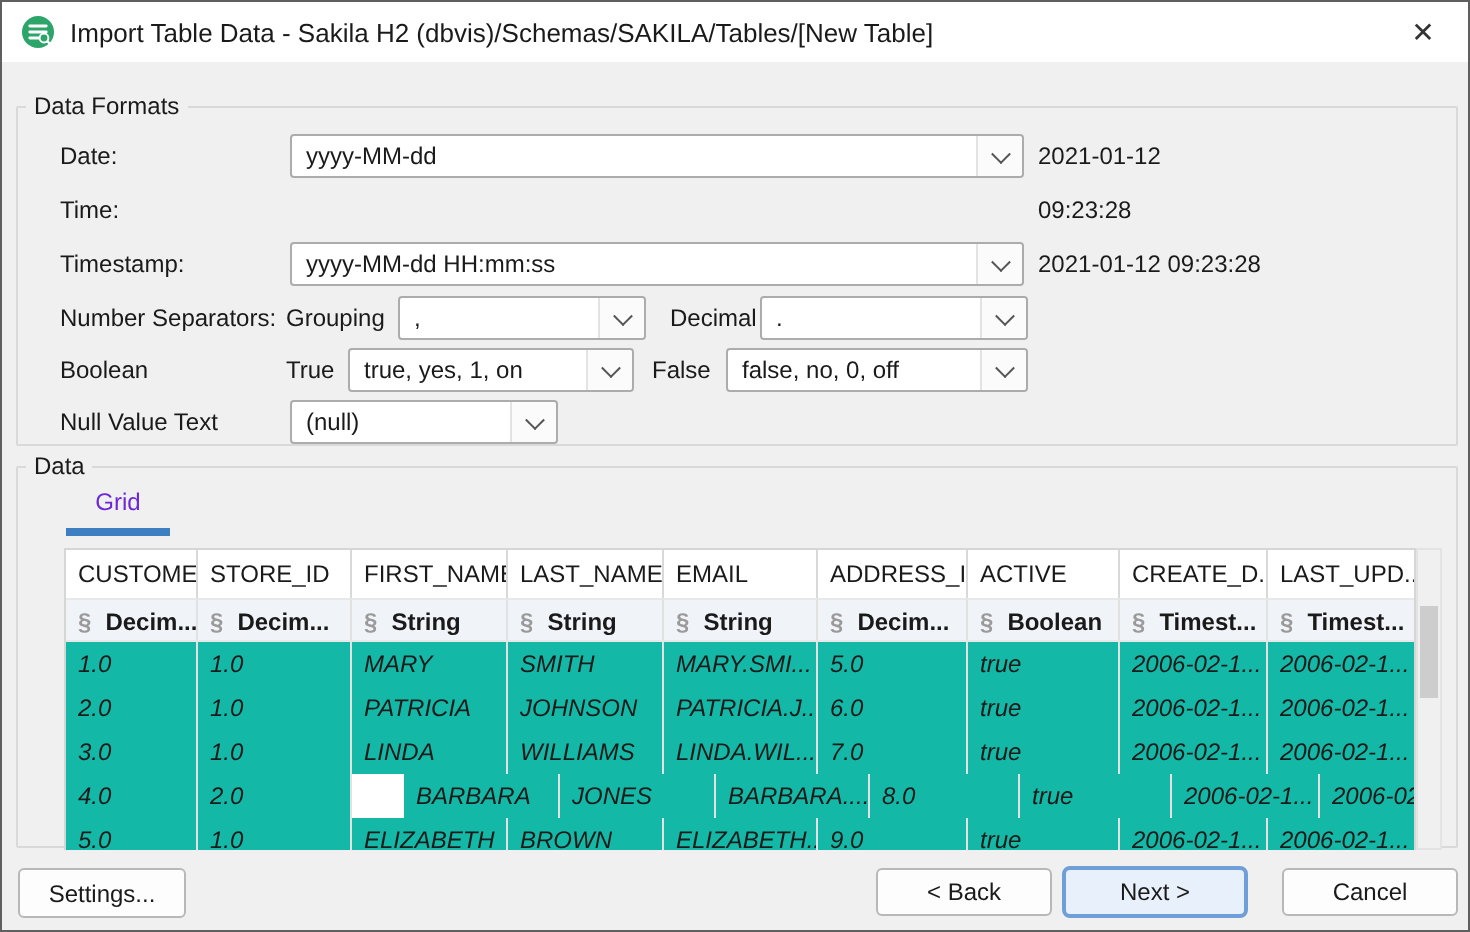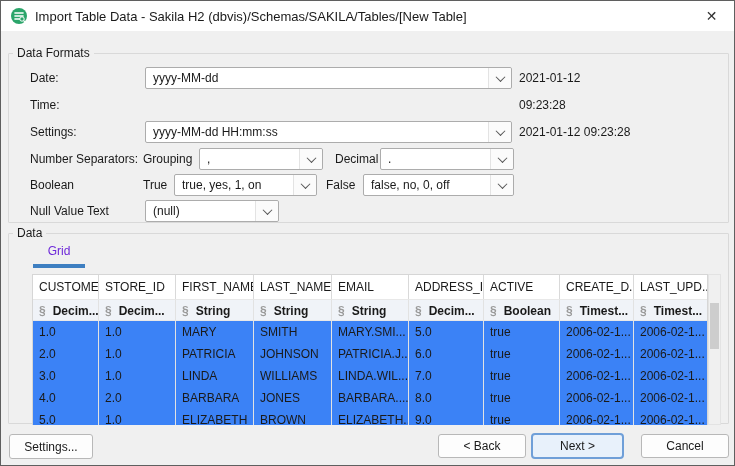--- a/index.html
+++ b/index.html
@@ -29,21 +29,21 @@
   .chev { width:7px; height:7px; border-right:1.4px solid #555; border-bottom:1.4px solid #555; transform:rotate(45deg) translate(-1px,-1px); }
   
   .tab { position:absolute; left:24px; top:10px; width:52px; text-align:center; font-size:12px; font-weight:normal; color:#6d28d9; cursor:pointer; }
   .tab-bar { position:absolute; left:24px; top:30px; width:52px; height:4px; background:var(--accent,#3e7fc1); }
   .grid-wrap { position:absolute; left:23px; top:40px; width:676px; height:151px; overflow:hidden; border:1px solid #d6d6d6; border-bottom:none; background:#fff; }
   .grow { display:flex; width:675px; }
   .gcell { flex:none; font-size:12px; color:#1a1a1a; padding:0 2px 0 6px; white-space:nowrap; overflow:hidden; border-right:1px solid #e2e2e2; }
   .hrow .gcell { height:24px; line-height:24px; background:#fff; border-right:1px solid #d9d9d9; }
   .trow .gcell { height:22px; line-height:22px; background:#f0f3f8; font-weight:bold; border-top:1px solid #e8e8e8; border-bottom:1px solid #e8e8e8; }
   .trow .sect { color:#9a9a9a; font-weight:bold; margin-right:7px; }
-  .drow .gcell { height:22px; line-height:22px; background:#3b82f6; }
+  .drow .gcell { height:22px; line-height:22px; background:#14b8a6;font-style:italic; }
   .vscroll { position:absolute; left:699px; top:40px; width:13px; height:151px; background:#f0f0f0; border:1px solid #e3e3e3; }
   .vthumb { position:absolute; left:1px; top:28px; width:9px; height:46px; background:#cdcdcd; }
   
   .btn { position:absolute; font-size:12px; color:#1a1a1a; background:#fdfdfd; border:1px solid #b8b8b8; border-radius:3px; cursor:pointer; }
   .btn-settings { left:8px; top:433px; width:84px; height:25px; }
   .btn-back { left:437px; top:433px; width:88px; height:24px; }
   .btn-next { left:530px; top:432px; width:93px; height:26px; background:var(--next-fill,#e8f1fb); border:2px solid var(--next-border,#6f9fd8); border-radius:4px; }
   .btn-cancel { left:640px; top:433px; width:88px; height:24px; }
 </style>
 </head>
@@ -79,21 +79,21 @@
       </div>
       <span class="preview" style="left:510px">2021-01-12</span>
     </div>
 
     <div class="frow" style="left:0;top:40px;width:100%">
       <span class="flabel" style="left:21px">Time:</span>
       <span class="preview" style="left:510px">09:23:28</span>
     </div>
 
     <div class="frow" style="left:0;top:67px;width:100%">
-      <span class="flabel" style="left:21px">Settings:</span>
+      <span class="flabel" style="left:21px">Timestamp:</span>
       <div class="combo" style="left:136px;width:367px">
         <span class="combo-val">yyyy-MM-dd HH:mm:ss</span>
         <span class="combo-btn">
             <i class="chev"></i>
           </span>
       </div>
       <span class="preview" style="left:510px">2021-01-12 09:23:28</span>
     </div>
 
     <div class="frow" style="left:0;top:94px;width:100%">
@@ -199,21 +199,21 @@
           <div class="gcell" style="width: 78px;">WILLIAMS</div>
           <div class="gcell" style="width: 77px;">LINDA.WIL...</div>
           <div class="gcell" style="width: 75px;">7.0</div>
           <div class="gcell" style="width: 76px;">true</div>
           <div class="gcell" style="width: 74px;">2006-02-1...</div>
           <div class="gcell" style="width: 74px;">2006-02-1...</div>
         </div>
         <div class="grow drow">
           <div class="gcell" style="width: 66px;">4.0</div>
           <div class="gcell" style="width: 77px;">2.0</div>
-          <div class="gcell" style="width: 78px;">BARBARA</div>
+          <div class="gcell" style="width: 78px; margin-left: 26px;">BARBARA</div>
           <div class="gcell" style="width: 78px;">JONES</div>
           <div class="gcell" style="width: 77px;">BARBARA....</div>
           <div class="gcell" style="width: 75px;">8.0</div>
           <div class="gcell" style="width: 76px;">true</div>
           <div class="gcell" style="width: 74px;">2006-02-1...</div>
           <div class="gcell" style="width: 74px;">2006-02-1...</div>
         </div>
         <div class="grow drow">
           <div class="gcell" style="width: 66px;">5.0</div>
           <div class="gcell" style="width: 77px;">1.0</div>

